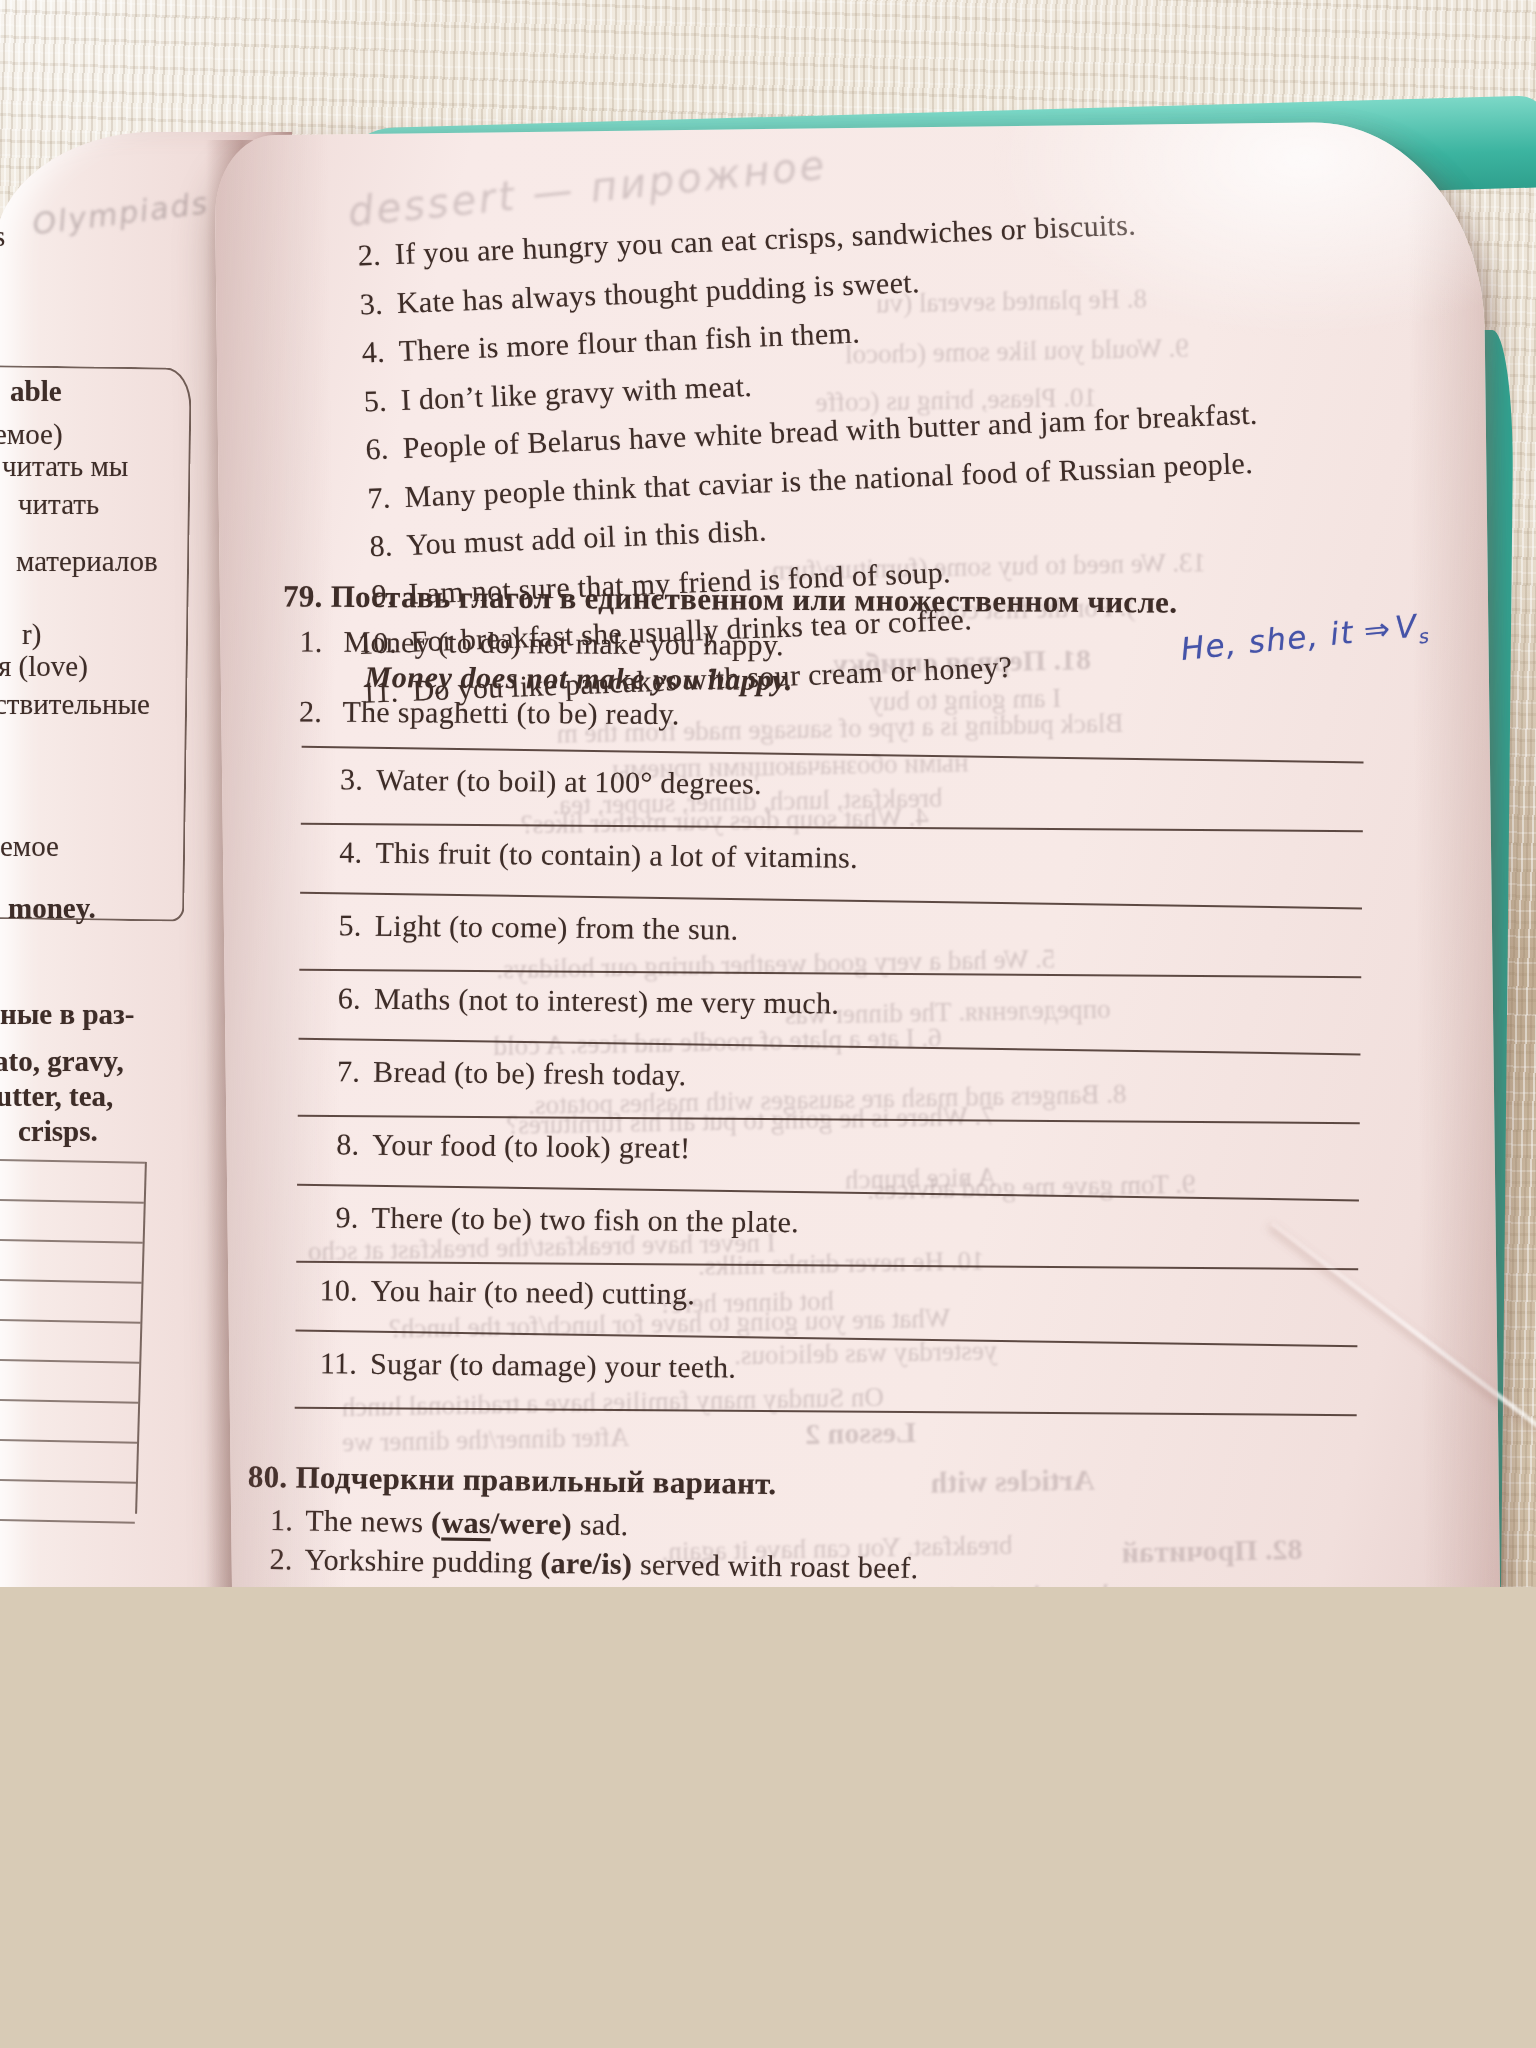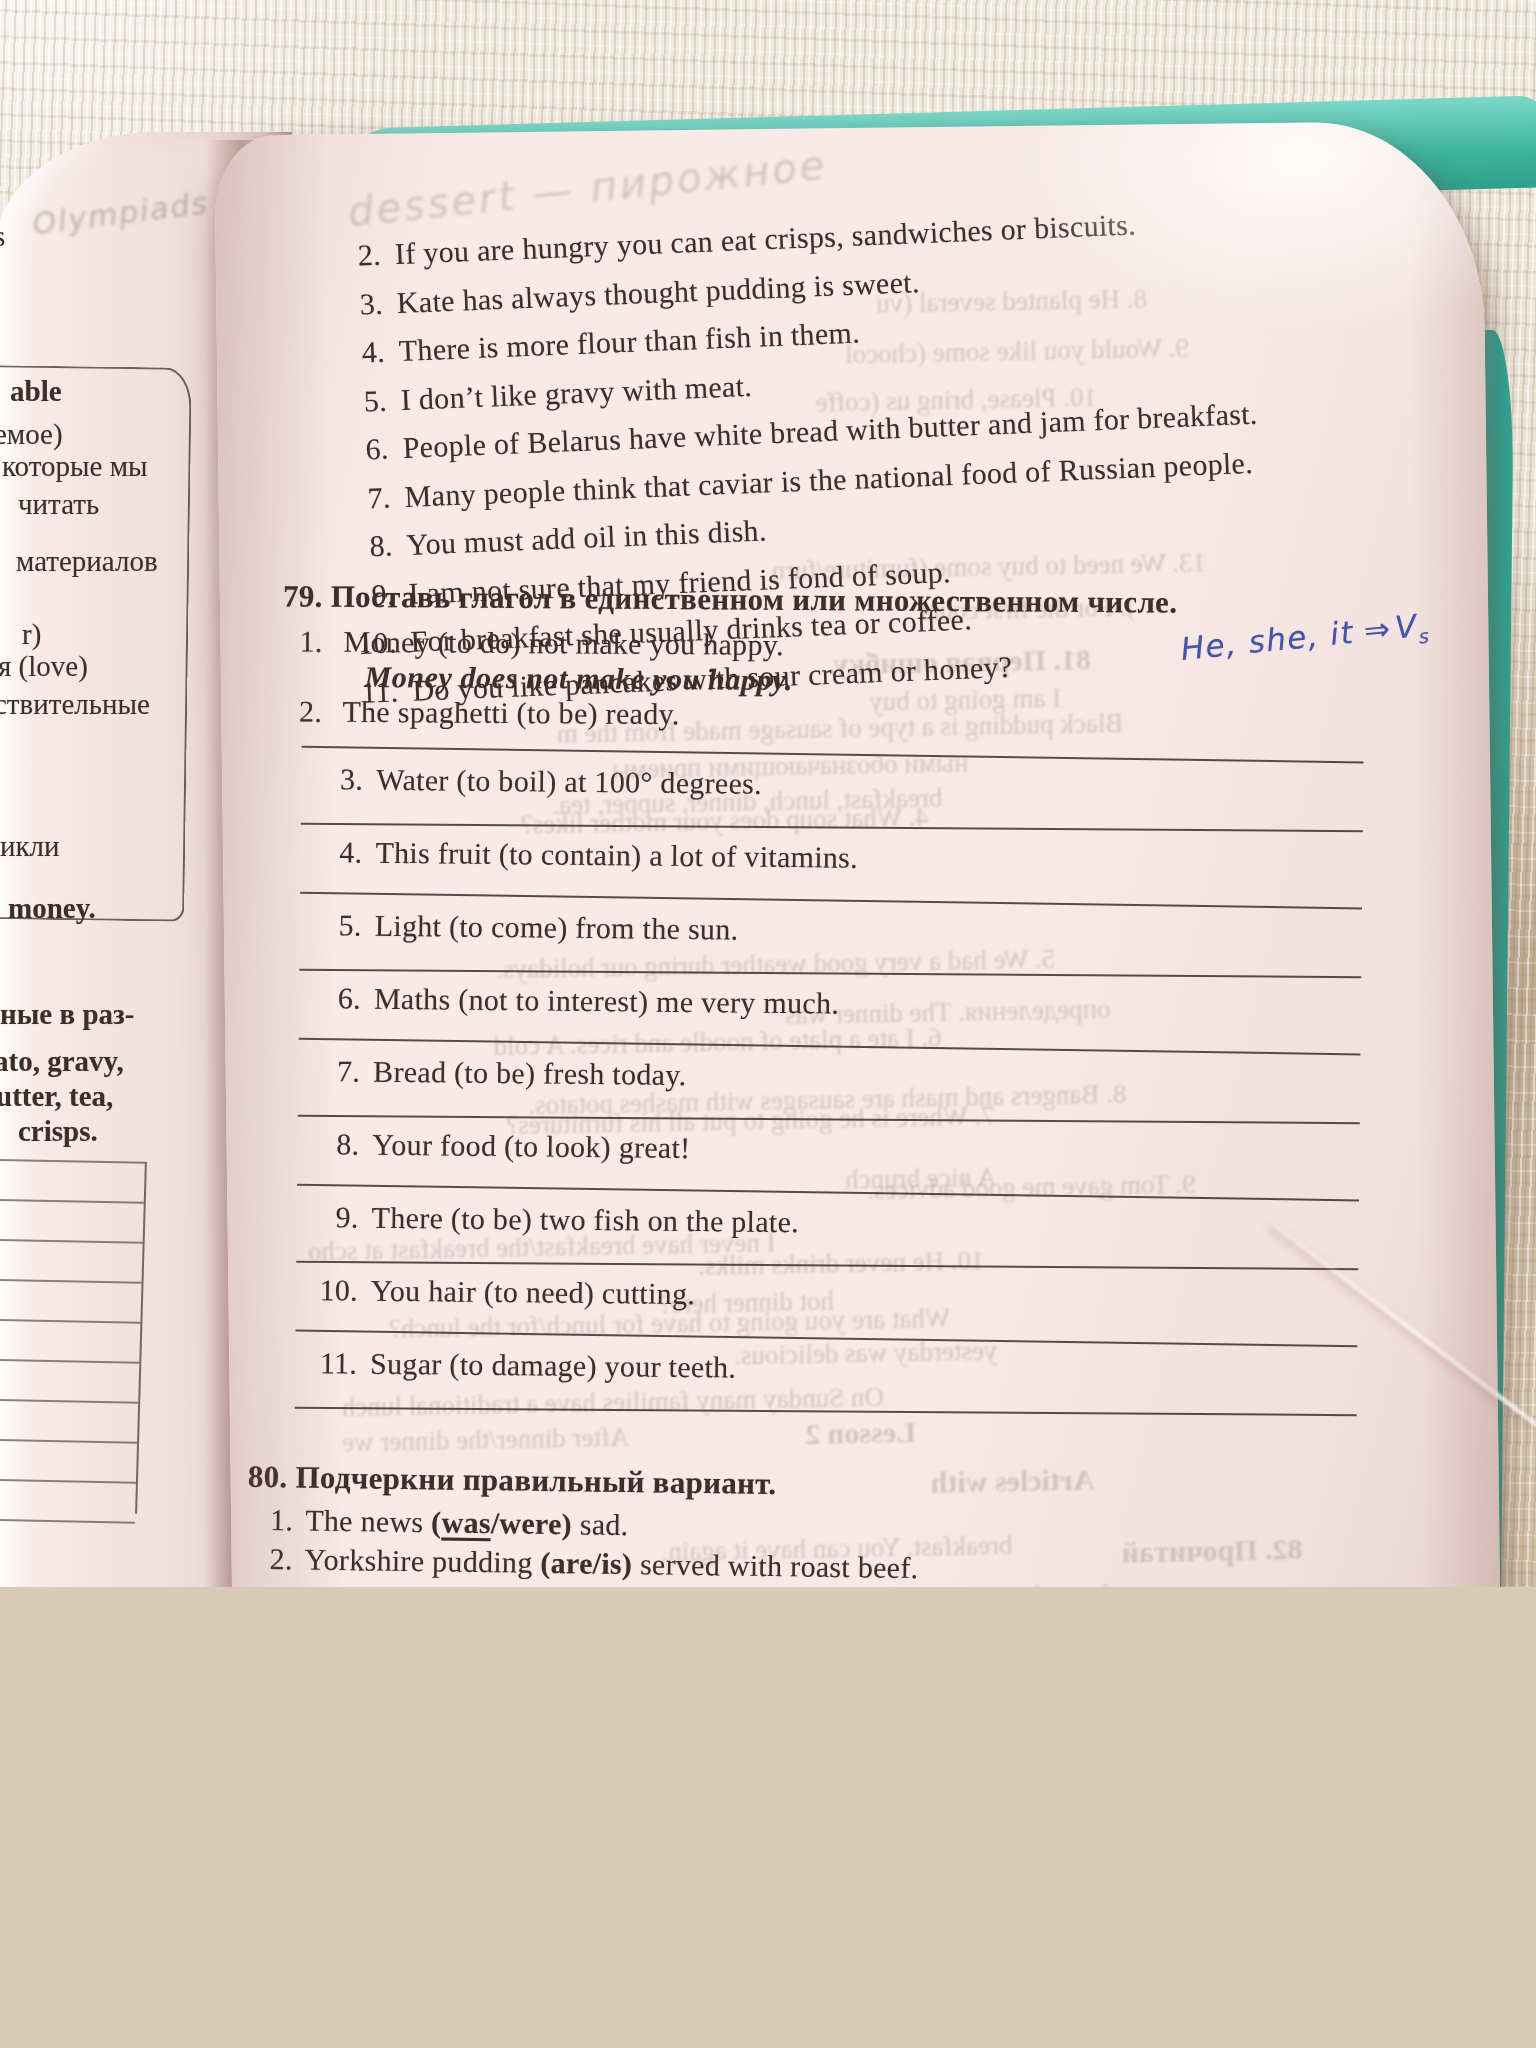--- a/index.html
+++ b/index.html
@@ -116,27 +116,27 @@
   <div class="curl-a"></div>
   <div class="curl-b"></div>
 
   <div class="left-page">
     <div class="lp-pencil">Olympiads</div>
     <div class="lp-box"></div>
     <div id="leftFrags">
         <span class="frag" style="left: 0px; top: 88px;">s</span>
         <span class="frag fb" style="left: 16px; top: 243px;">able</span>
         <span class="frag" style="left: 0px; top: 286px;">емое)</span>
-        <span class="frag" style="left: 8px; top: 318px;">которые мы</span>
+        <span class="frag" style="left: 8px; top: 318px;">читать мы</span>
         <span class="frag" style="left: 24px; top: 356px; font-family: Liberation Serif, serif;">читать</span>
         <span class="frag" style="left: 22px; top: 413px;">материалов</span>
         <span class="frag" style="left: 28px; top: 486px;">r)</span>
         <span class="frag" style="left: 4px; top: 518px;">я (love)</span>
         <span class="frag" style="left: 0px; top: 556px;">ствительные</span>
-        <span class="frag" style="left: 6px; top: 698px;">икли</span>
+        <span class="frag" style="left: 6px; top: 698px;">емое</span>
         <span class="frag fb" style="left: 14px; top: 760px;">money.</span>
         <span class="frag fb" style="left: 6px; top: 866px;">ные в раз-</span>
         <span class="frag fb" style="left: 0px; top: 913px;">ato, gravy,</span>
         <span class="frag fb" style="left: 2px; top: 948px;">utter, tea,</span>
         <span class="frag fb" style="left: 24px; top: 983px;">crisps.</span>
         <span class="frag fb" style="left: 6px; top: 1490px; text-align: center;">их.</span>
       </div>
     <div id="leftTable" class="lp-table">
         <div class="trow"></div>
         <div class="trow"></div>

